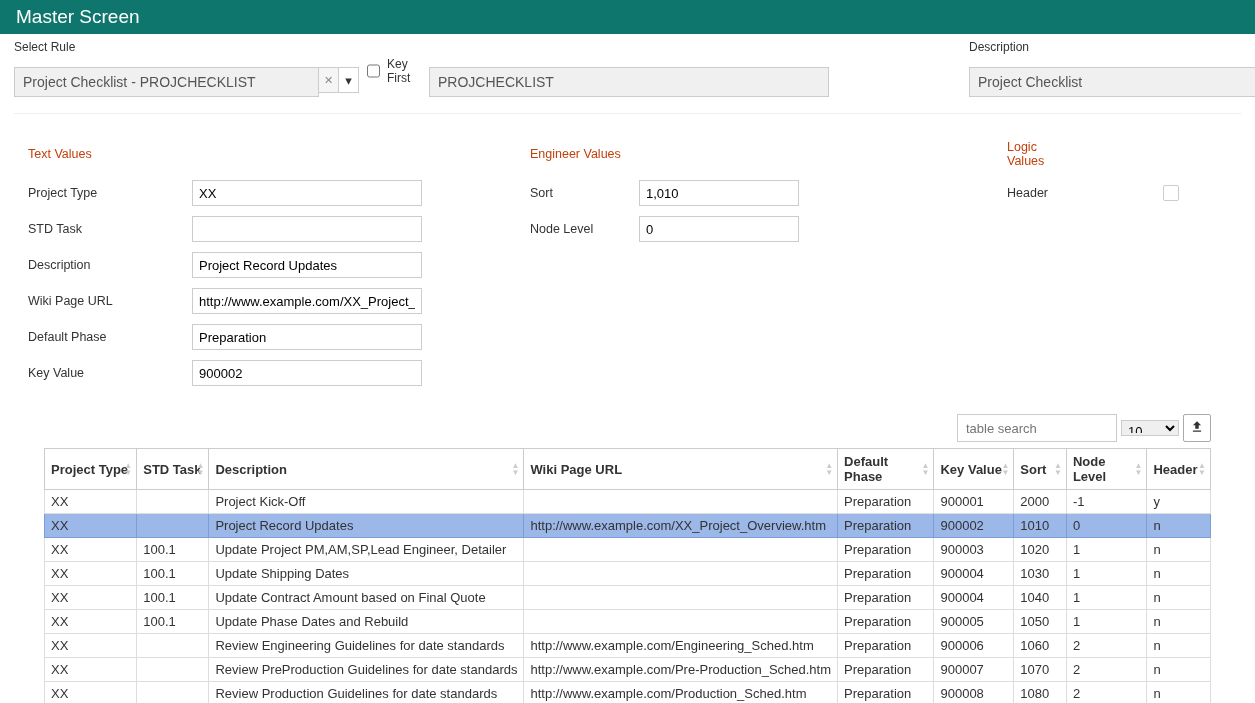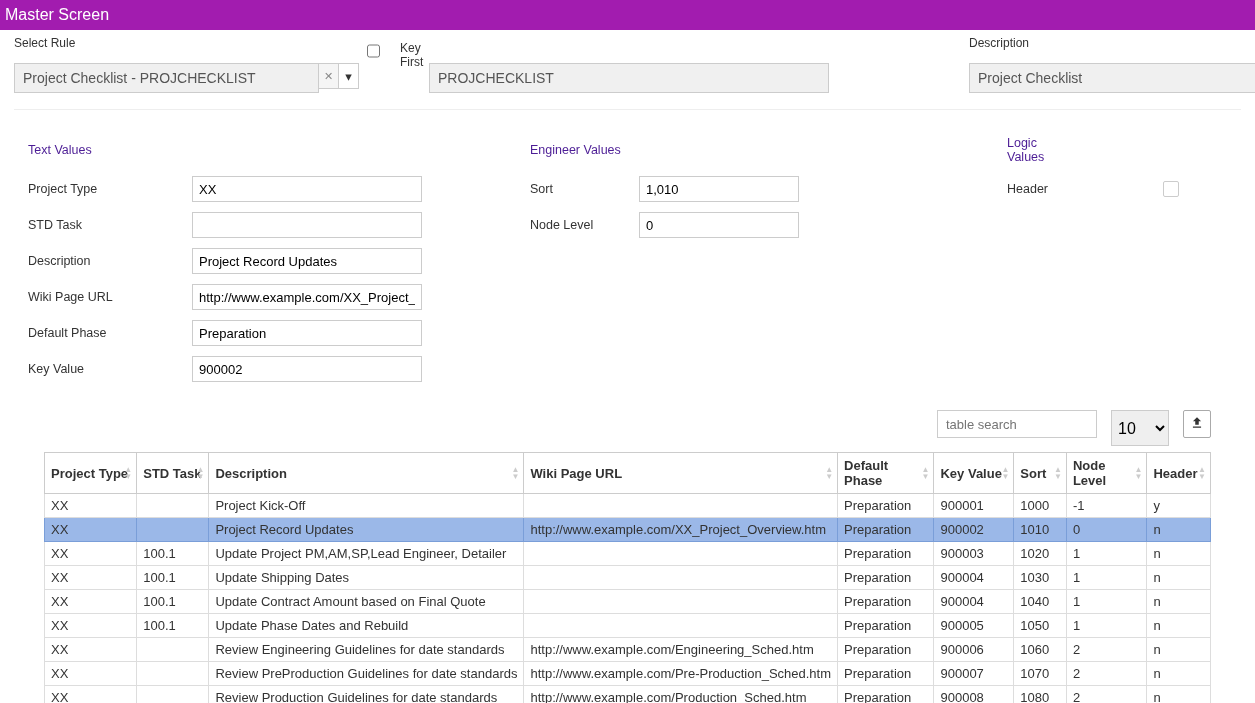--- a/index.html
+++ b/index.html
@@ -1,43 +1,43 @@
 <!DOCTYPE html>
 <html><head>
 <meta charset="utf-8">
 <style>
   * { box-sizing: border-box; }
   html, body { margin:0; padding:0; font-family: Arial, Helvetica, sans-serif; font-size:13px; color:#333; background:#fff; }
-  .titlebar { background:#a21caf; color:#fff; padding:6px 5px; font-size:16px; font-weight:400; }
+  .titlebar { background:#0f766e; color:#fff; padding:6px 16px; font-size:19px; font-weight:400; }
   .outer { padding:6px 14px; }
 
   .topgrid { display:grid; grid-template-columns: 345px 62px 400px 132px 300px; column-gap:4px; align-items:end; }
   .lbl-small { font-size:12px; margin-bottom:13px; }
   .field-input { width:100%; height:26px; border:1px solid #ccc; padding:14px 8px; font-size:14px; background:#fff; }
   .readonly { background:#f0f0f0; color:#555; }
   .select-combo { position:relative; display:flex; }
   .select-combo input { flex:1; }
   .combo-clear { width:20px; height:26px; border:1px solid #ccc; border-left:none; display:flex; align-items:center; justify-content:center; background:#f5f5f5; font-size:11px; color:#888; cursor:pointer;}
   .combo-dd { width:20px; height:26px; border:1px solid #ccc; border-left:none; display:flex; align-items:center; justify-content:center; background:#fff; cursor:pointer;}
   
-  .chk-wrap { display:flex; align-items:flex-start; gap:17px; height:52px; }
+  .chk-wrap { display:flex; align-items:center; gap:4px; height:52px; }
   .chk-wrap input { width:14px; height:14px;}
   
   hr.sep { margin:16px 0 8px 0; border:none; border-top:1px solid #eee;}
   
   .detail-grid { display:grid; grid-template-columns: 160px 230px 100px 105px 160px 200px 60px 200px; row-gap:10px; column-gap:4px; align-items:center; padding:18px 14px 4px 14px; font-size:13px;}
-  .detail-grid .sect { font-weight:400; font-size:12.5px; color:#4c1d95; padding-bottom:2px;}
+  .detail-grid .sect { font-weight:400; font-size:12.5px; color:#c2410c; padding-bottom:2px;}
   .detail-grid label { font-size:12.5px; color:#333; }
   .detail-grid input[type=text] { height:26px; border:1px solid #ccc; padding:3px 6px; font-size:13px; width:100%; }
   .detail-grid .chk-box { width:16px; height:16px; border:1px solid #ccc; border-radius:2px; margin:0 auto; cursor:pointer;}
   .gap { }
   
-  .table-toolbar { display:flex; justify-content:flex-end; gap:14px; padding:24px 30px 6px 30px;}
+  .table-toolbar { display:flex; justify-content:flex-end; align-items:center; gap:4px; padding:24px 30px 6px 30px;}
   .search-box { width:160px; height:28px; border:1px solid #ccc; padding:3px 8px; font-size:13px; color:#888; }
-  .pagesize { width:58px; height:36px; border:1px solid #ccc; font-size:16px; padding:2px;}
+  .pagesize { width:58px; height:16px; border:1px solid #ccc; font-size:13px; padding:2px;}
   .upload-btn { width:28px; height:28px; border:1px solid #aaa; background:#fff; display:flex; align-items:center; justify-content:center; cursor:pointer; border-radius:2px;}
   .upload-btn svg { width:14px; height:14px; }
 
   .data-table-wrap { padding:0 30px 20px 30px; }
   table.data { width:100%; border-collapse:collapse; font-size:13px;}
   table.data thead th { text-align:left; background:#fff; border:1px solid #ccc; padding:5px 6px; font-weight:700; position:relative; font-size:13px;}
   .sort-arrows { position:absolute; right:4px; top:50%; transform:translateY(-50%); font-size:8px; color:#ccc; line-height:7px; display:flex; flex-direction:column; cursor:pointer;}
   table.data tbody td { border:1px solid #ddd; padding:4px 6px; font-size:13px; color:#333; height:24px; white-space:nowrap; overflow:hidden; text-overflow:ellipsis;}
   table.data tbody tr.selected { background:#9bb8e8; }
   table.data tbody tr.selected td { border-color:#7a9ed8; }
@@ -183,21 +183,21 @@
         </tr>
       </thead>
       <tbody id="table-body">
           <tr>
             <td>XX</td>
             <td></td>
             <td>Project Kick-Off</td>
             <td></td>
             <td>Preparation</td>
             <td>900001</td>
-            <td>1000</td>
+            <td>2000</td>
             <td>-1</td>
             <td>y</td>
           </tr>
           <tr class="selected">
             <td>XX</td>
             <td></td>
             <td>Project Record Updates</td>
             <td>http://www.example.com/XX_Project_Overview.htm</td>
             <td>Preparation</td>
             <td>900002</td>

